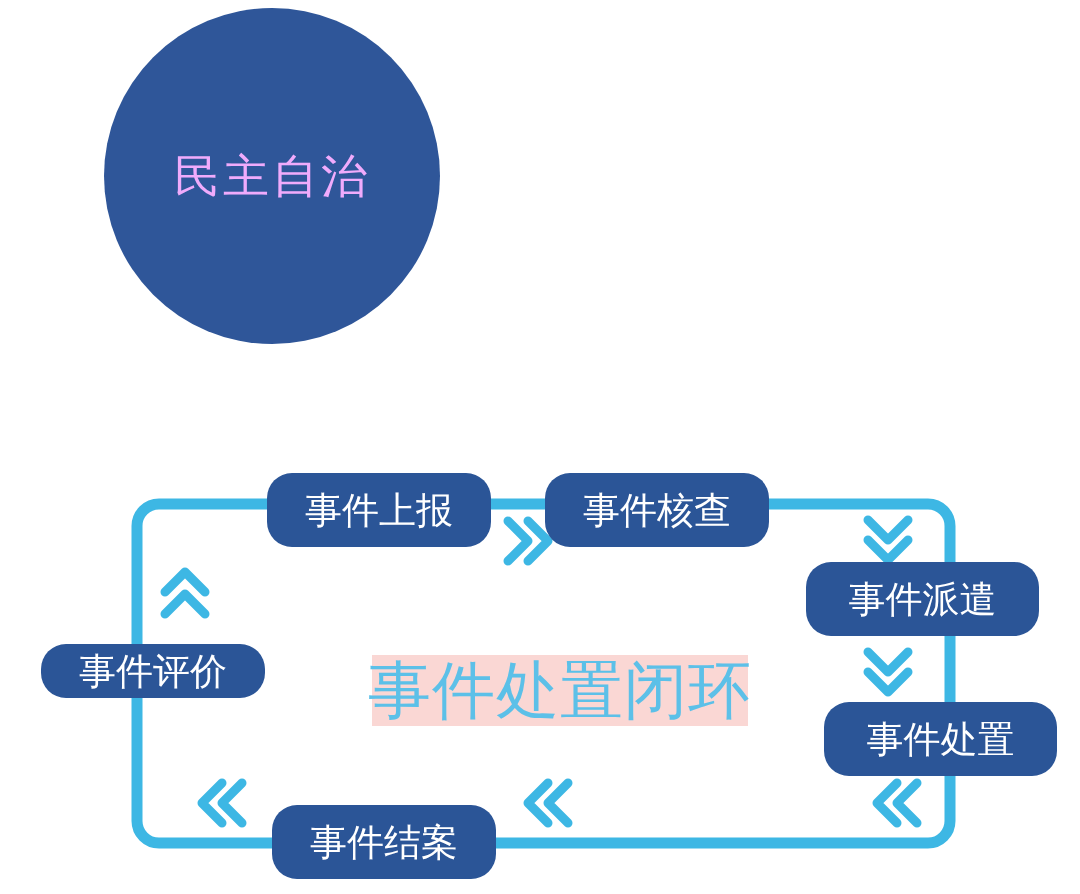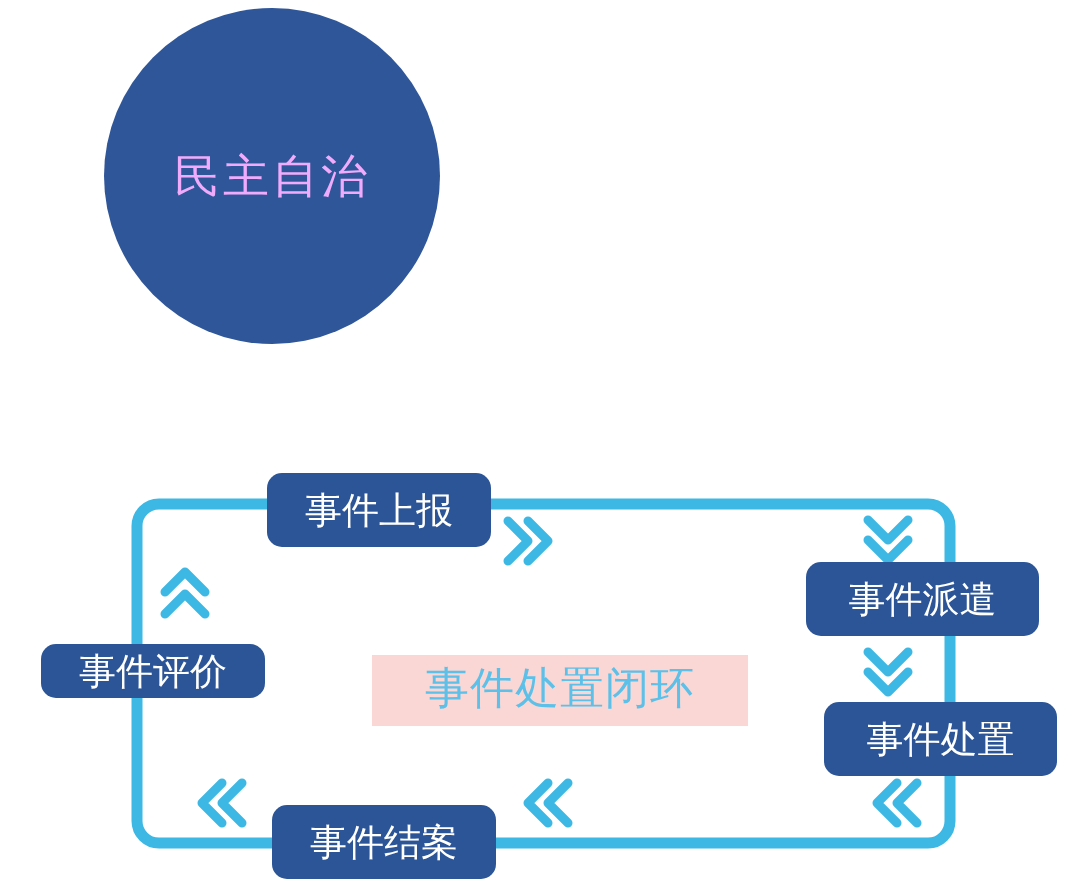--- a/index.html
+++ b/index.html
@@ -67,21 +67,21 @@
   #track-svg {
     position: absolute;
     left: 0;
     top: 0;
   }
 
   
   .node {
     position: absolute;
     background: #2B5597;
-    border-radius: 15px;
+    border-radius: 25px;
     display: flex;
     align-items: center;
     justify-content: center;
     box-sizing: border-box;
     padding: 0 16px;
     text-align: center;
   }
   .node-label {
     color: #ffffff;
     font-size: 37px;
@@ -105,25 +105,24 @@
     top: 655px;
     width: 376px;
     height: 71px;
     background: #FAD7D4;
     display: flex;
     align-items: center;
     justify-content: center;
   }
   #center-title-label {
     color: #5CC0E8;
-    font-size: 44px;
+    font-size: 63px;
     line-height: 1;
     white-space: nowrap;
     letter-spacing: 1px;
-    font-family: Liberation Mono, monospace;
   }
 </style>
 </head>
 <body>
 
 <div id="stage">
 
   <div class="circle" id="circle-democracy">
     <span class="circle-label">民主自治</span>
   </div>
@@ -169,20 +168,23 @@
         <polyline points="165,162 185,142 205,162"></polyline>
         <polyline points="165,184 185,164 205,184"></polyline>
       </g>
     </svg>
   </div>
 
   <div class="node" id="node-report">
     <span class="node-label">事件上报</span>
   </div>
 
+  <div class="node" id="node-verify">
+    <span class="node-label">事件核查</span>
+  </div>
 
   <div class="node" id="node-dispatch">
     <span class="node-label">事件派遣</span>
   </div>
 
   <div class="node" id="node-handle">
     <span class="node-label">事件处置</span>
   </div>
 
 

